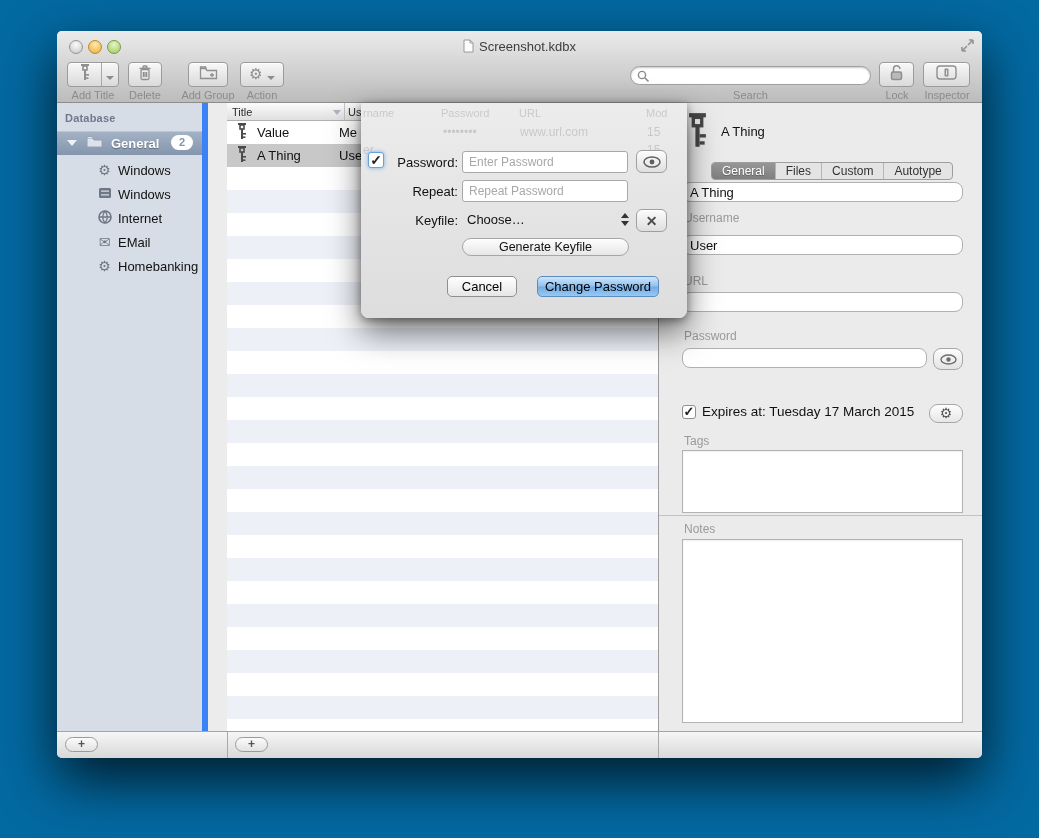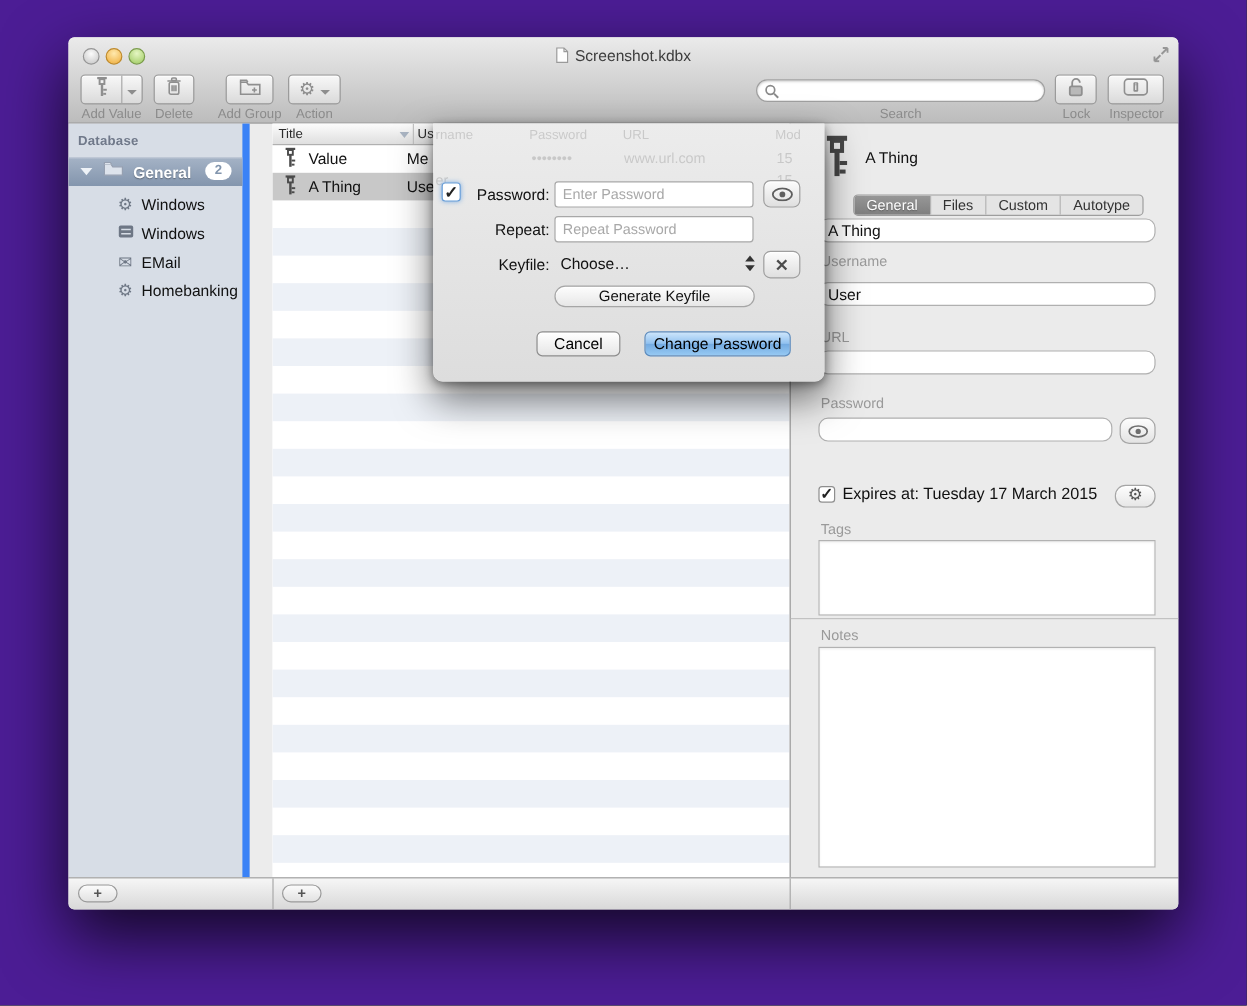--- a/index.html
+++ b/index.html
@@ -1,17 +1,17 @@
 <!DOCTYPE html>
 <html><head>
 <meta charset="utf-8">
 <style>
   *{margin:0;padding:0;box-sizing:border-box}
   body{background:#000}
-  .stage{position:relative;width:1039px;height:838px;background:#4c1d95;overflow:hidden;
+  .stage{position:relative;width:1039px;height:838px;background:#0369a1;overflow:hidden;
          font-family:"Liberation Sans",sans-serif;-webkit-font-smoothing:antialiased}
   .window{position:absolute;left:57px;top:31px;width:925px;height:727px;border-radius:5px;
           overflow:hidden;background:#ececec;box-shadow:0 22px 55px rgba(0,0,0,.75)}
   
   .header{position:absolute;left:0;top:0;right:0;height:72px;
           background:linear-gradient(#ebebeb,#d6d6d6 45%,#bcbcbc);border-bottom:1px solid #8d8d8d}
   .tl{position:absolute;top:9px;width:14px;height:14px;border-radius:50%}
   .tl.close{left:12px;background:radial-gradient(circle at 50% 32%,#fbfbfb,#c4c4c4);border:1px solid #969696}
   .tl.min{left:31px;background:radial-gradient(circle at 50% 30%,#ffe9ae,#eeab38);border:1px solid #bf8a2b}
   .tl.zoom{left:50px;background:radial-gradient(circle at 50% 30%,#e5f6c3,#9cc95e);border:1px solid #7a9c4b}
@@ -137,21 +137,21 @@
                 <rect x="1" y="0" width="8" height="2"></rect>
                 <rect x="3" y="2" width="4" height="4" fill="none" stroke="#8f8f8f" stroke-width="1.6"></rect>
                 <rect x="4" y="6" width="2" height="10"></rect>
                 <rect x="6" y="10" width="3" height="1.6"></rect>
                 <rect x="6" y="13.4" width="2.4" height="1.6"></rect>
               </g>
             </svg></span>
         <span class="sep"></span>
         <span style="width:16px;text-align:center"><span class="caret" style="border-top-width:4px"></span></span>
       </div>
-      <div class="tlabel" style="left:10px;width:52px">Add Value</div>
+      <div class="tlabel" style="left:10px;width:52px">Add Title</div>
 
       <div class="tbtn" style="left:71px;width:34px">
         <span><svg width="14" height="16" viewBox="0 0 14 16">
               <g stroke="#8f8f8f" fill="none" stroke-width="1.3">
                 <rect x="3" y="4.5" width="8" height="10" rx="1.5"></rect>
                 <line x1="1.5" y1="3.5" x2="12.5" y2="3.5"></line>
                 <rect x="5" y="1" width="4" height="2.2" rx="1"></rect>
                 <line x1="5.4" y1="7" x2="5.4" y2="12"></line>
                 <line x1="7" y1="7" x2="7" y2="12"></line>
                 <line x1="8.6" y1="7" x2="8.6" y2="12"></line>
@@ -222,20 +222,28 @@
             <span class="sicon"><span class="gch" style="font-size:14px">⚙</span></span>
             <span class="slabel">Windows</span>
           </div>
           <div class="side-item">
             <span class="sicon"><svg width="14" height="12" viewBox="0 0 14 12">
                 <rect x="1" y="1" width="12" height="10" rx="1.5" fill="#6e7785"></rect>
                 <line x1="3" y1="4.2" x2="11" y2="4.2" stroke="#d7dde6" stroke-width="1.2"></line>
                 <line x1="3" y1="7.8" x2="11" y2="7.8" stroke="#d7dde6" stroke-width="1.2"></line>
               </svg></span>
             <span class="slabel">Windows</span>
+          </div>
+          <div class="side-item">
+            <span class="sicon"><svg width="14" height="14" viewBox="0 0 14 14">
+                <circle cx="7" cy="7" r="6" fill="none" stroke="#6e7785" stroke-width="1.6"></circle>
+                <line x1="1" y1="7" x2="13" y2="7" stroke="#6e7785" stroke-width="1.3"></line>
+                <path d="M7 1 a9 9 0 0 0 0 12 M7 1 a9 9 0 0 1 0 12" fill="none" stroke="#6e7785" stroke-width="1.3"></path>
+              </svg></span>
+            <span class="slabel">Internet</span>
           </div>
           <div class="side-item">
             <span class="sicon"><span class="gch" style="font-size:14px">✉</span></span>
             <span class="slabel">EMail</span>
           </div>
           <div class="side-item">
             <span class="sicon"><span class="gch" style="font-size:14px">⚙</span></span>
             <span class="slabel">Homebanking</span>
           </div>
         </div>

